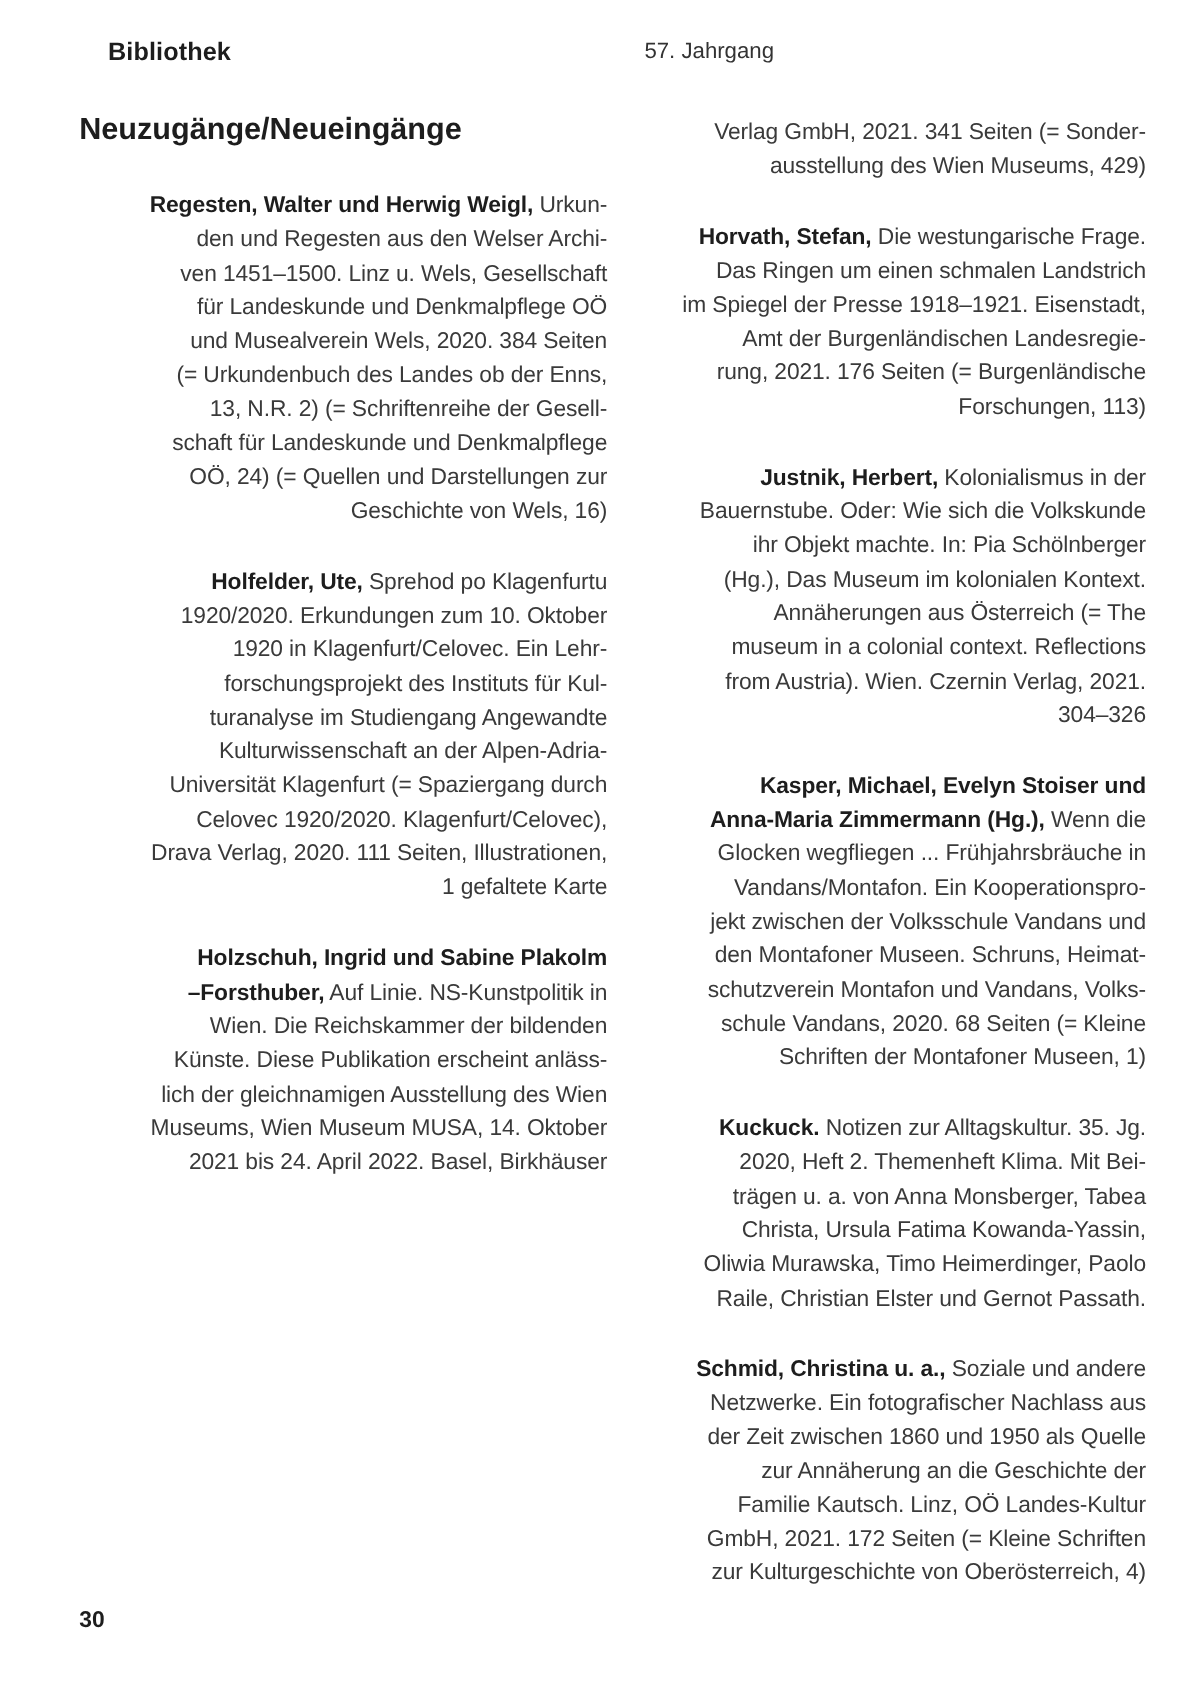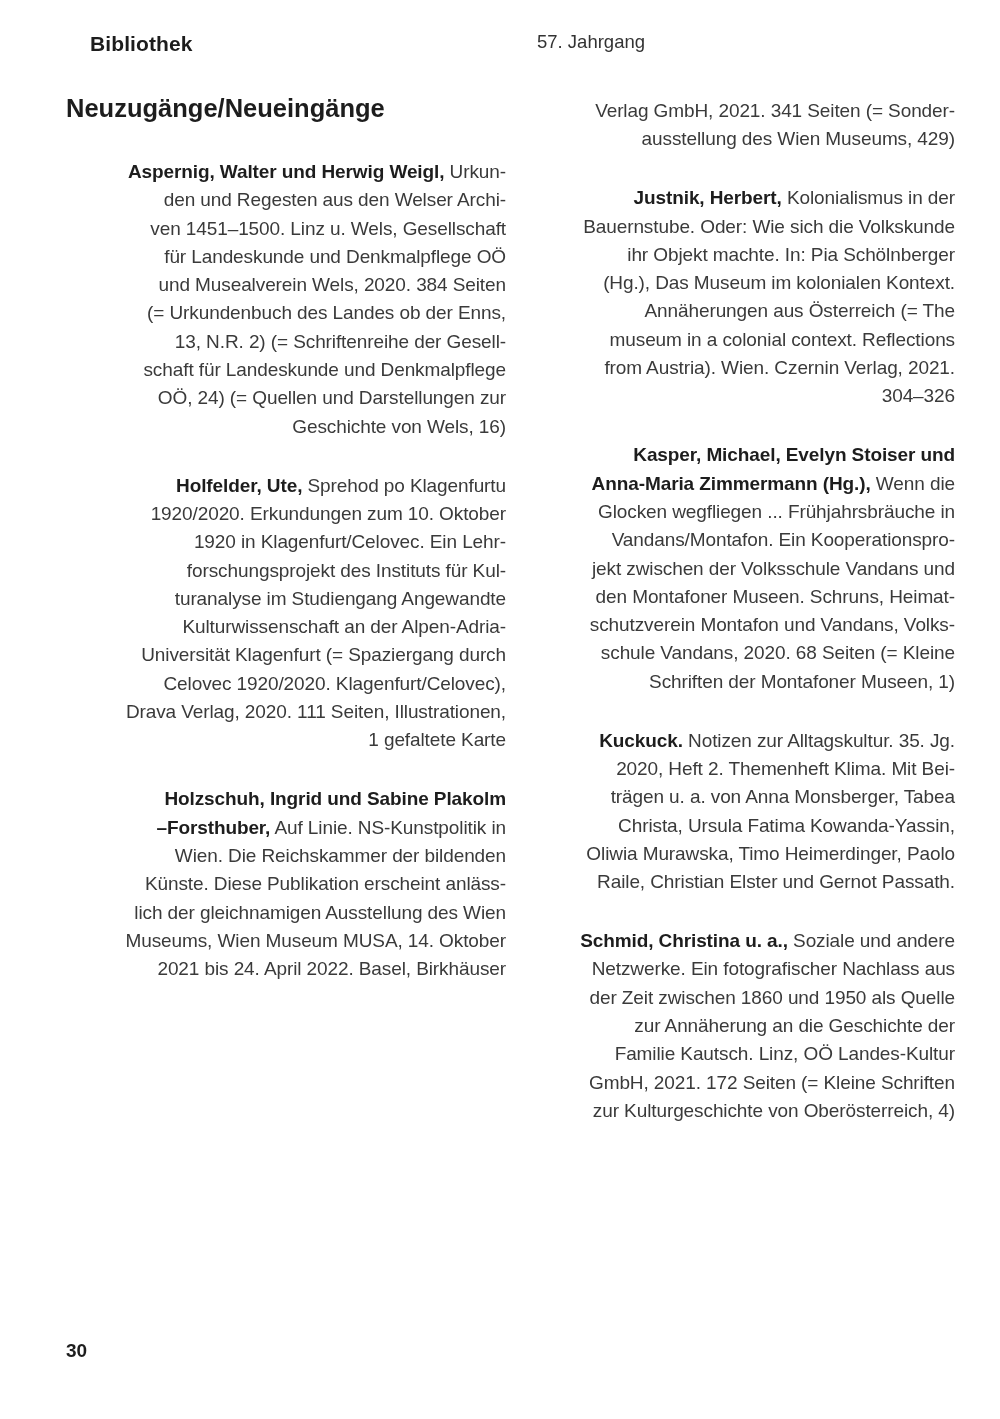--- a/index.html
+++ b/index.html
@@ -45,21 +45,21 @@
 </head>
 <body>
 
 <div class="hdr-left">Bibliothek</div>
 
 <div class="hdr-right">57. Jahrgang</div>
 
 <h1 class="section-title">Neuzugänge/Neueingänge</h1>
 
 <div class="col col-left">
-    <p class="entry"><span class="b">Aspernig, Walter und Herwig Weigl,</span><span> Urkun-
+    <p class="entry"><span class="b">Regesten, Walter und Herwig Weigl,</span><span> Urkun-
 den und Regesten aus den Welser Archi-
 ven 1451–1500. Linz u. Wels, Gesellschaft
 für Landeskunde und Denkmalpflege OÖ
 und Musealverein Wels, 2020. 384 Seiten
 (= Urkundenbuch des Landes ob der Enns,
 13, N.R. 2) (= Schriftenreihe der Gesell-
 schaft für Landeskunde und Denkmalpflege
 OÖ, 24) (= Quellen und Darstellungen zur
 Geschichte von Wels, 16)</span></p>
     <p class="entry"><span class="b">Holfelder, Ute,</span><span> Sprehod po Klagenfurtu
@@ -77,20 +77,26 @@
 Wien. Die Reichskammer der bildenden
 Künste. Diese Publikation erscheint anläss-
 lich der gleichnamigen Ausstellung des Wien
 Museums, Wien Museum MUSA, 14. Oktober
 2021 bis 24. April 2022. Basel, Birkhäuser</span></p>
   </div>
 
 <div class="col col-right">
     <p class="entry"><span>Verlag GmbH, 2021. 341 Seiten (= Sonder-
 ausstellung des Wien Museums, 429)</span></p>
+    <p class="entry"><span class="b">Horvath, Stefan,</span><span> Die westungarische Frage.
+Das Ringen um einen schmalen Landstrich
+im Spiegel der Presse 1918–1921. Eisenstadt,
+Amt der Burgenländischen Landesregie-
+rung, 2021. 176 Seiten (= Burgenländische
+Forschungen, 113)</span></p>
     <p class="entry"><span class="b">Justnik, Herbert,</span><span> Kolonialismus in der
 Bauernstube. Oder: Wie sich die Volkskunde
 ihr Objekt machte. In: Pia Schölnberger
 (Hg.), Das Museum im kolonialen Kontext.
 Annäherungen aus Österreich (= The
 museum in a colonial context. Reflections
 from Austria). Wien. Czernin Verlag, 2021.
 304–326</span></p>
     <p class="entry"><span class="b">Kasper, Michael, Evelyn Stoiser und
 Anna-Maria Zimmermann (Hg.),</span><span> Wenn die

